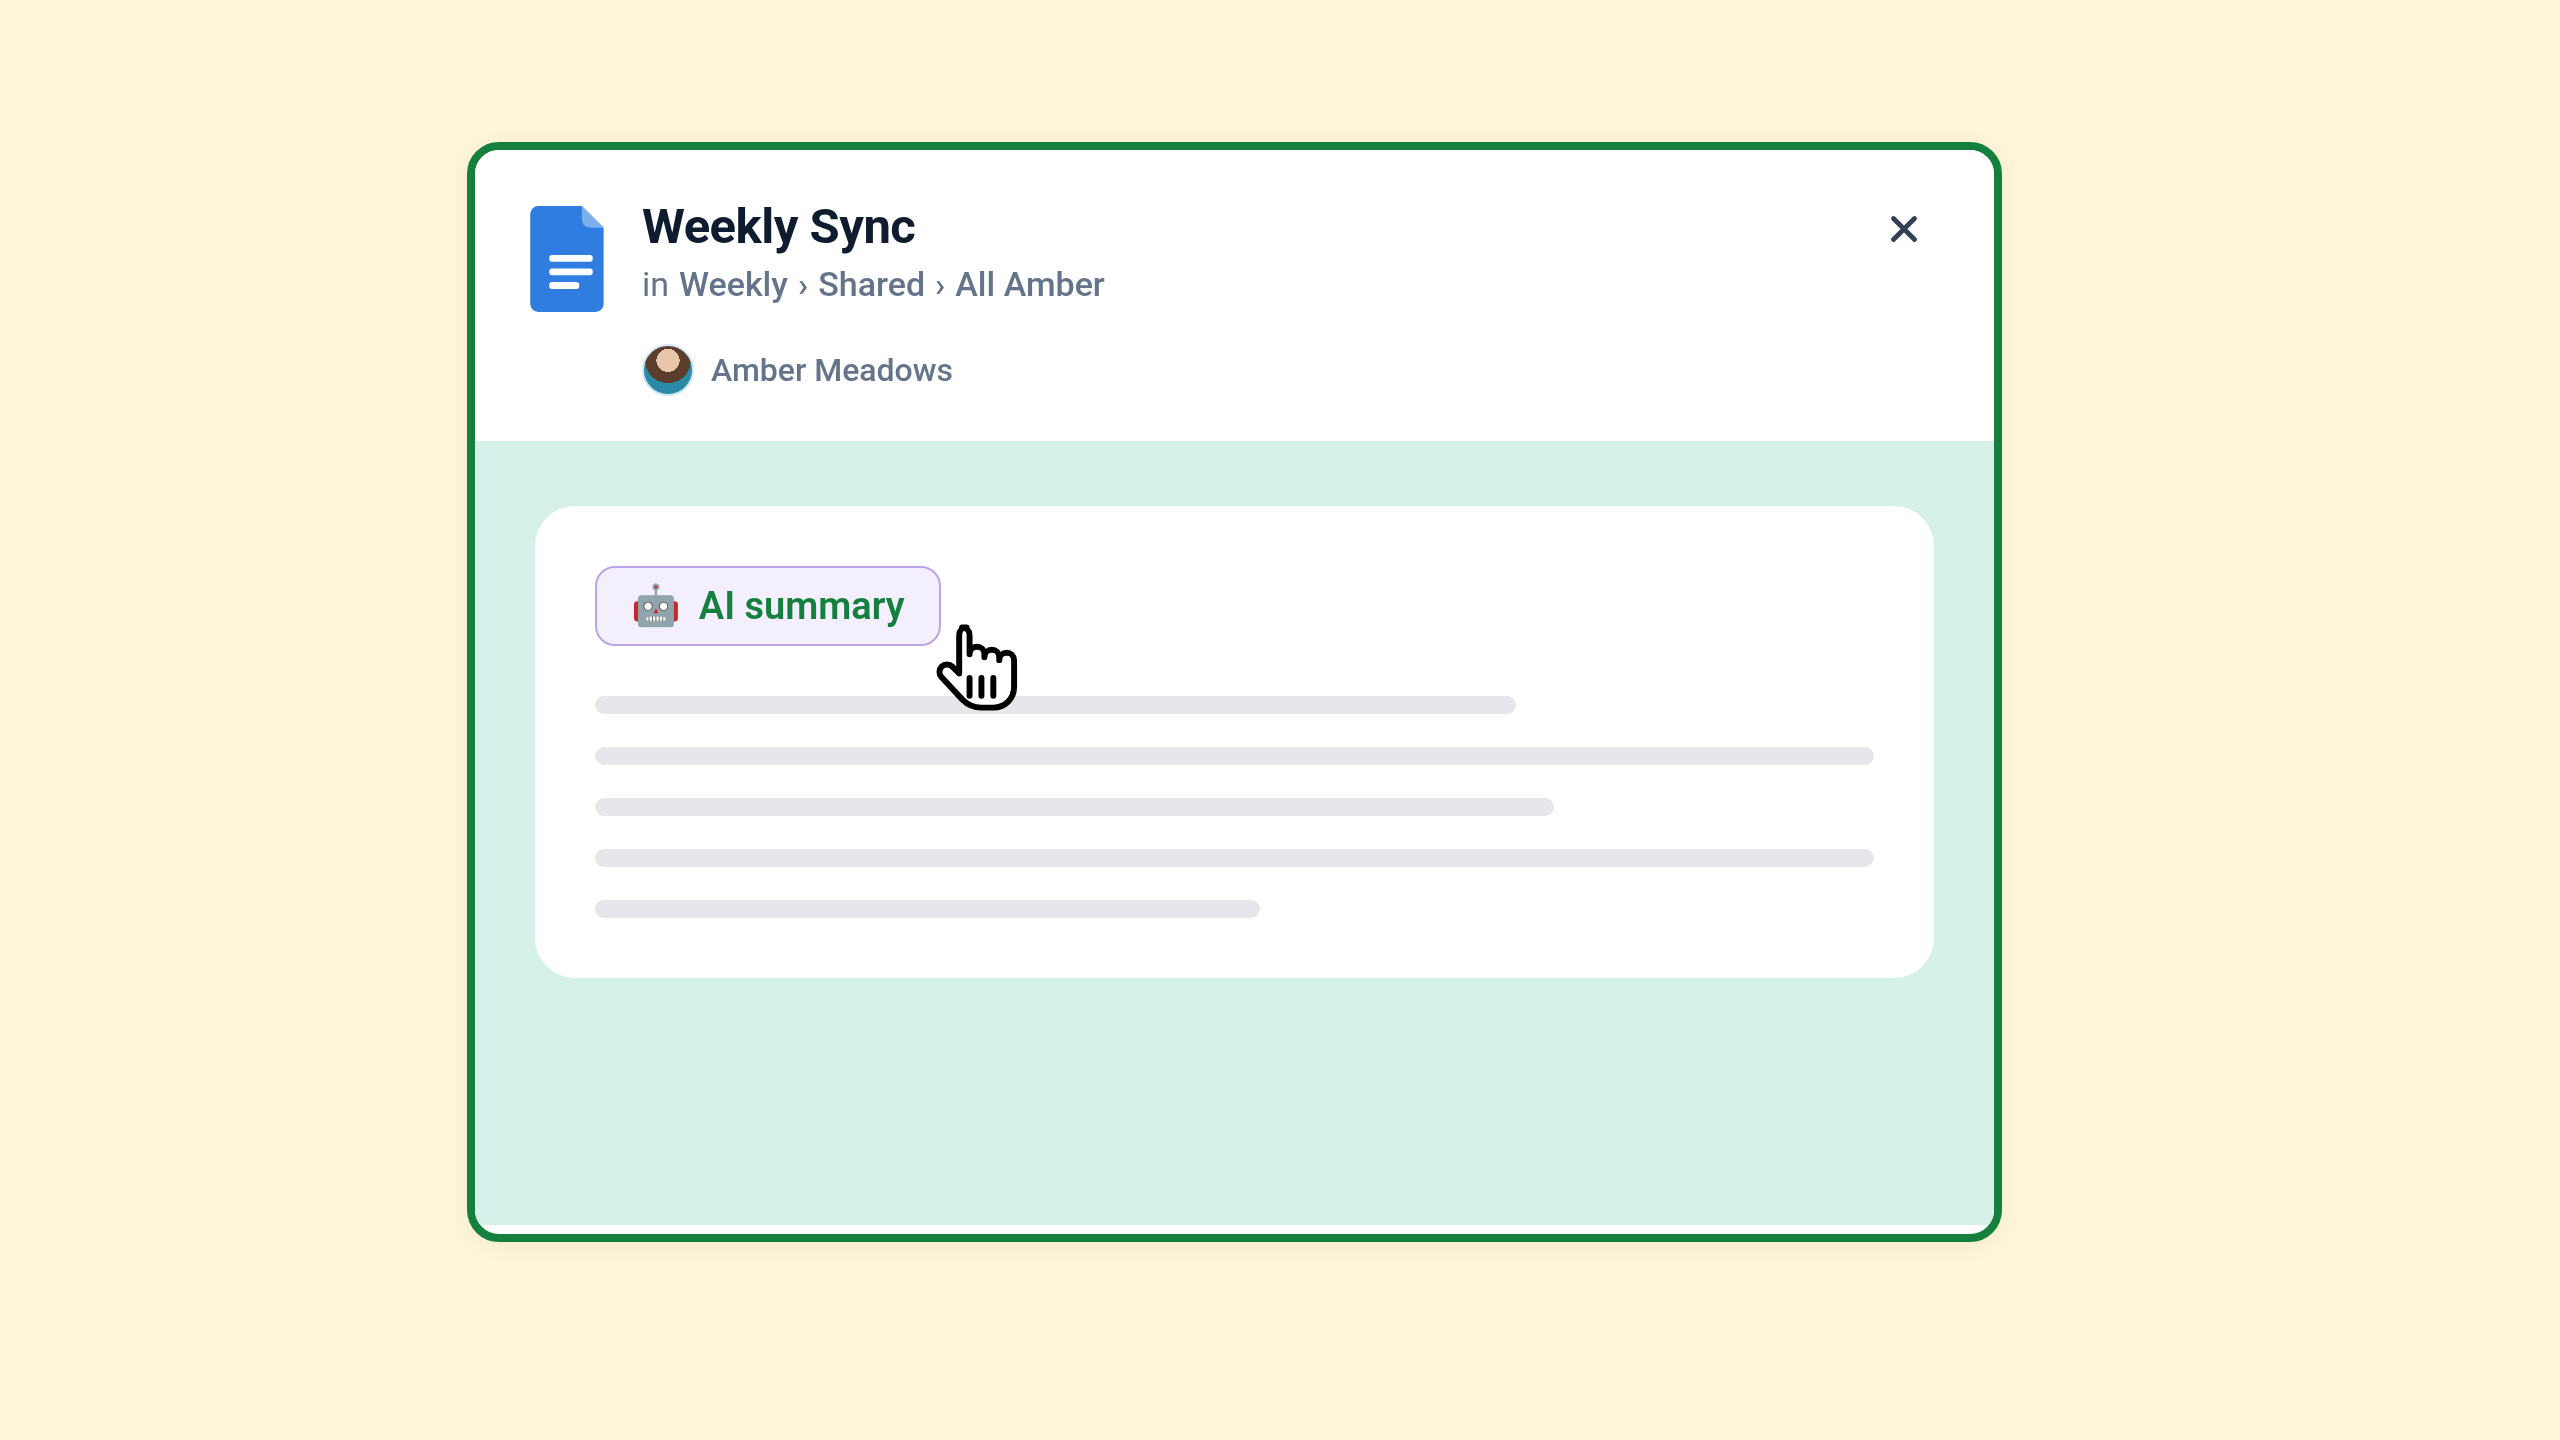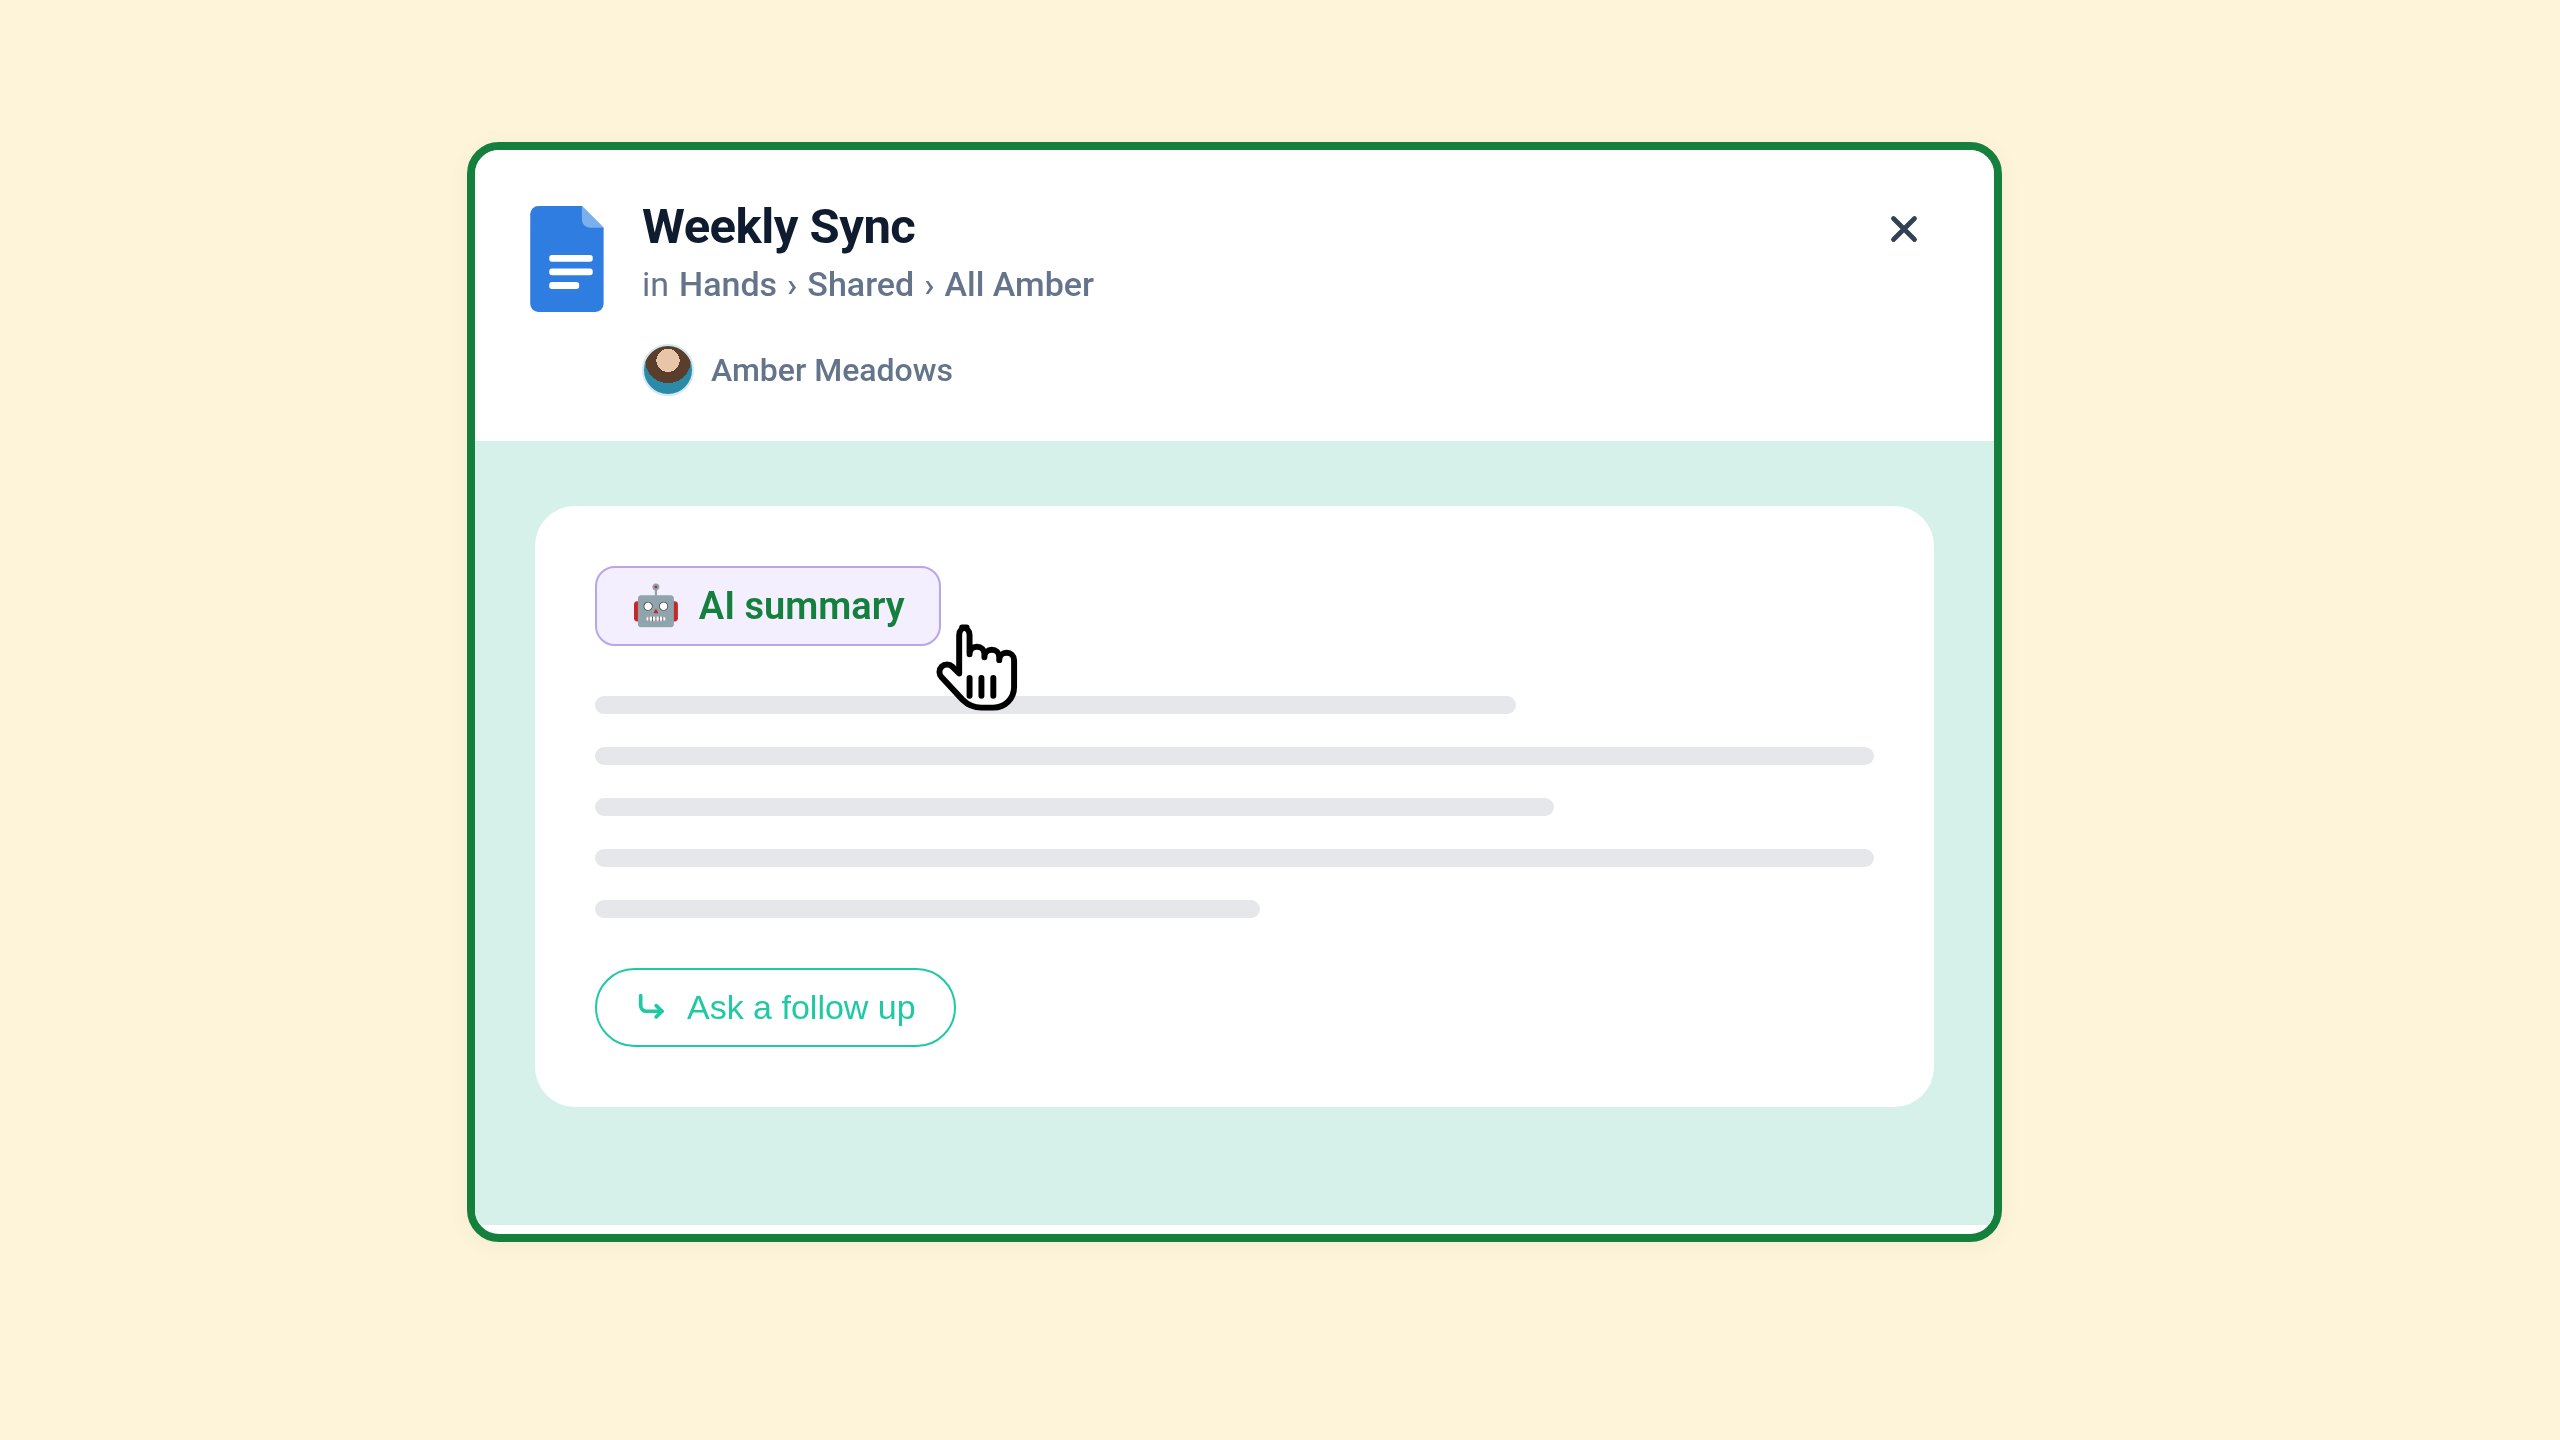--- a/index.html
+++ b/index.html
@@ -45,21 +45,21 @@
           <path d="M38 0l16 16H44a6 6 0 0 1-6-6V0Z" fill="#7bb0ee"></path>
           <rect x="14" y="36" width="32" height="5" rx="2" fill="#fff"></rect>
           <rect x="14" y="46" width="32" height="5" rx="2" fill="#fff"></rect>
           <rect x="14" y="56" width="22" height="5" rx="2" fill="#fff"></rect>
         </svg>
     </span>
     <div class="title-block">
       <h1 class="doc-title">Weekly Sync</h1>
       <div class="bc">
         <span class="bc-pre">in</span>
-        <span>Hands</span>
+        <span>Weekly</span>
         <span>›</span>
         <span>Shared</span>
         <span>›</span>
         <span>All Amber</span>
       </div>
       <div class="author">
         <div class="avatar"></div>
         <span class="author-name">Amber Meadows</span>
       </div>
     </div>
@@ -87,26 +87,17 @@
       </div>
 
       <div class="skel">
         <div class="bar b1"></div>
         <div class="bar b2"></div>
         <div class="bar b3"></div>
         <div class="bar b4"></div>
         <div class="bar b5"></div>
       </div>
 
-      <button class="follow-btn">
-        <span class="arrow-icon">
-          <svg width="34" height="34" viewBox="0 0 24 24" fill="none" stroke="#1fc9a4" stroke-width="2.6" stroke-linecap="round" stroke-linejoin="round">
-              <path d="M4 4v7a4 4 0 0 0 4 4h11"></path>
-              <path d="M15 11l4 4-4 4"></path>
-            </svg>
-        </span>
-        <span class="follow-label">Ask a follow up</span>
-      </button>
 
     </div>
   </div>
 
 </div>
 
 </body></html>

